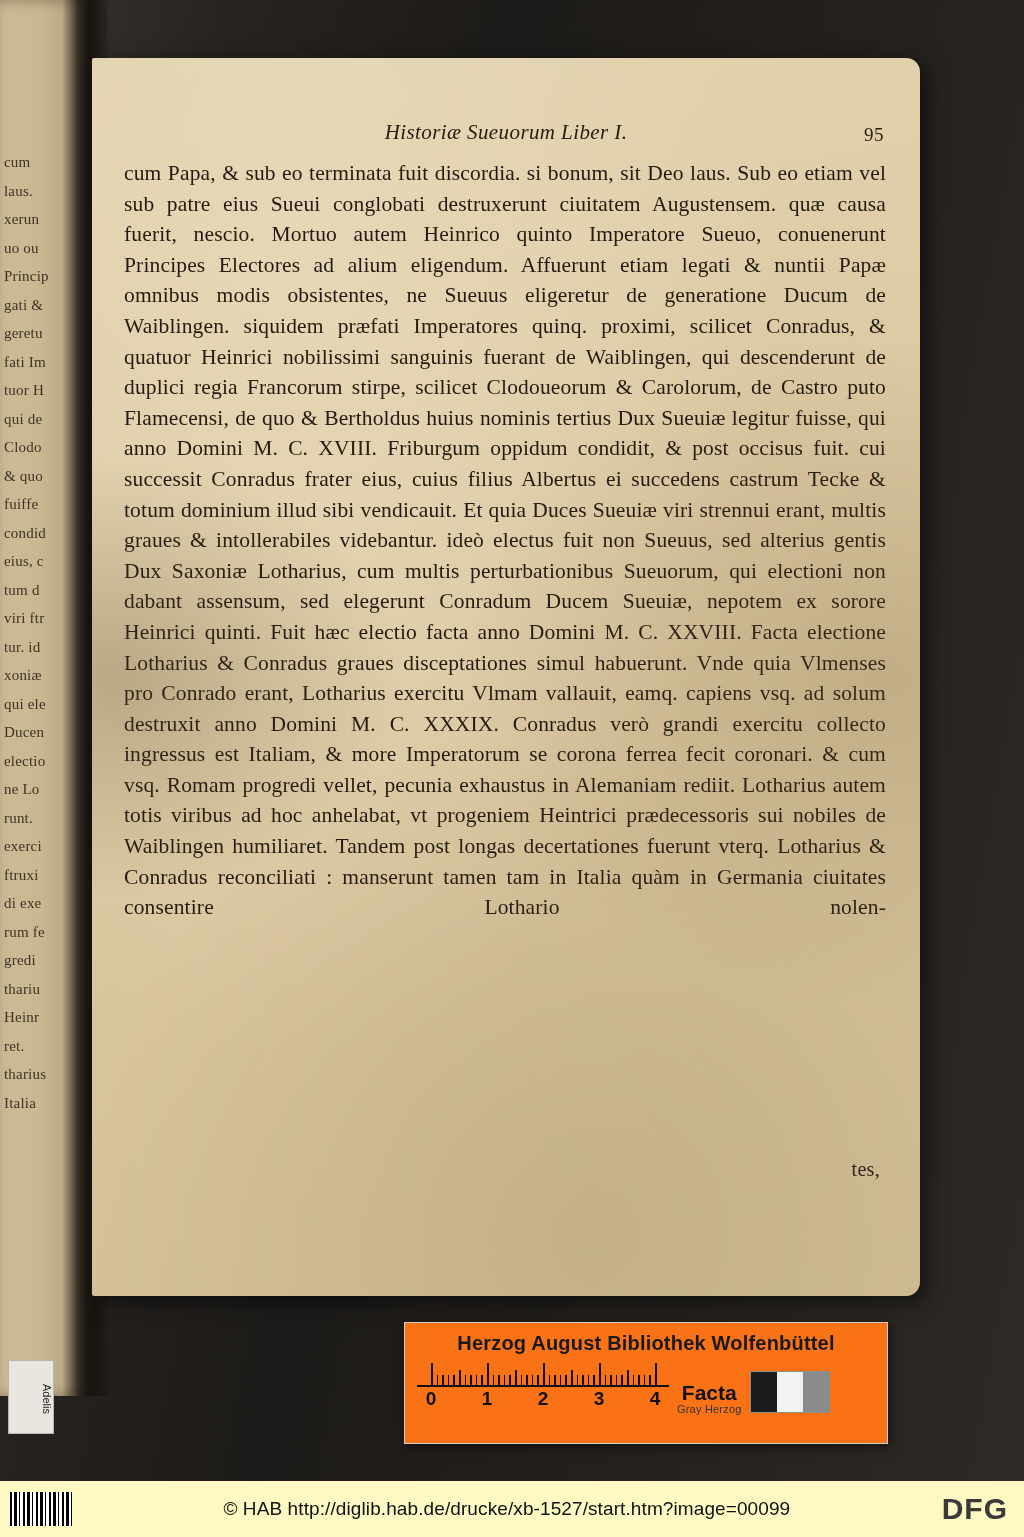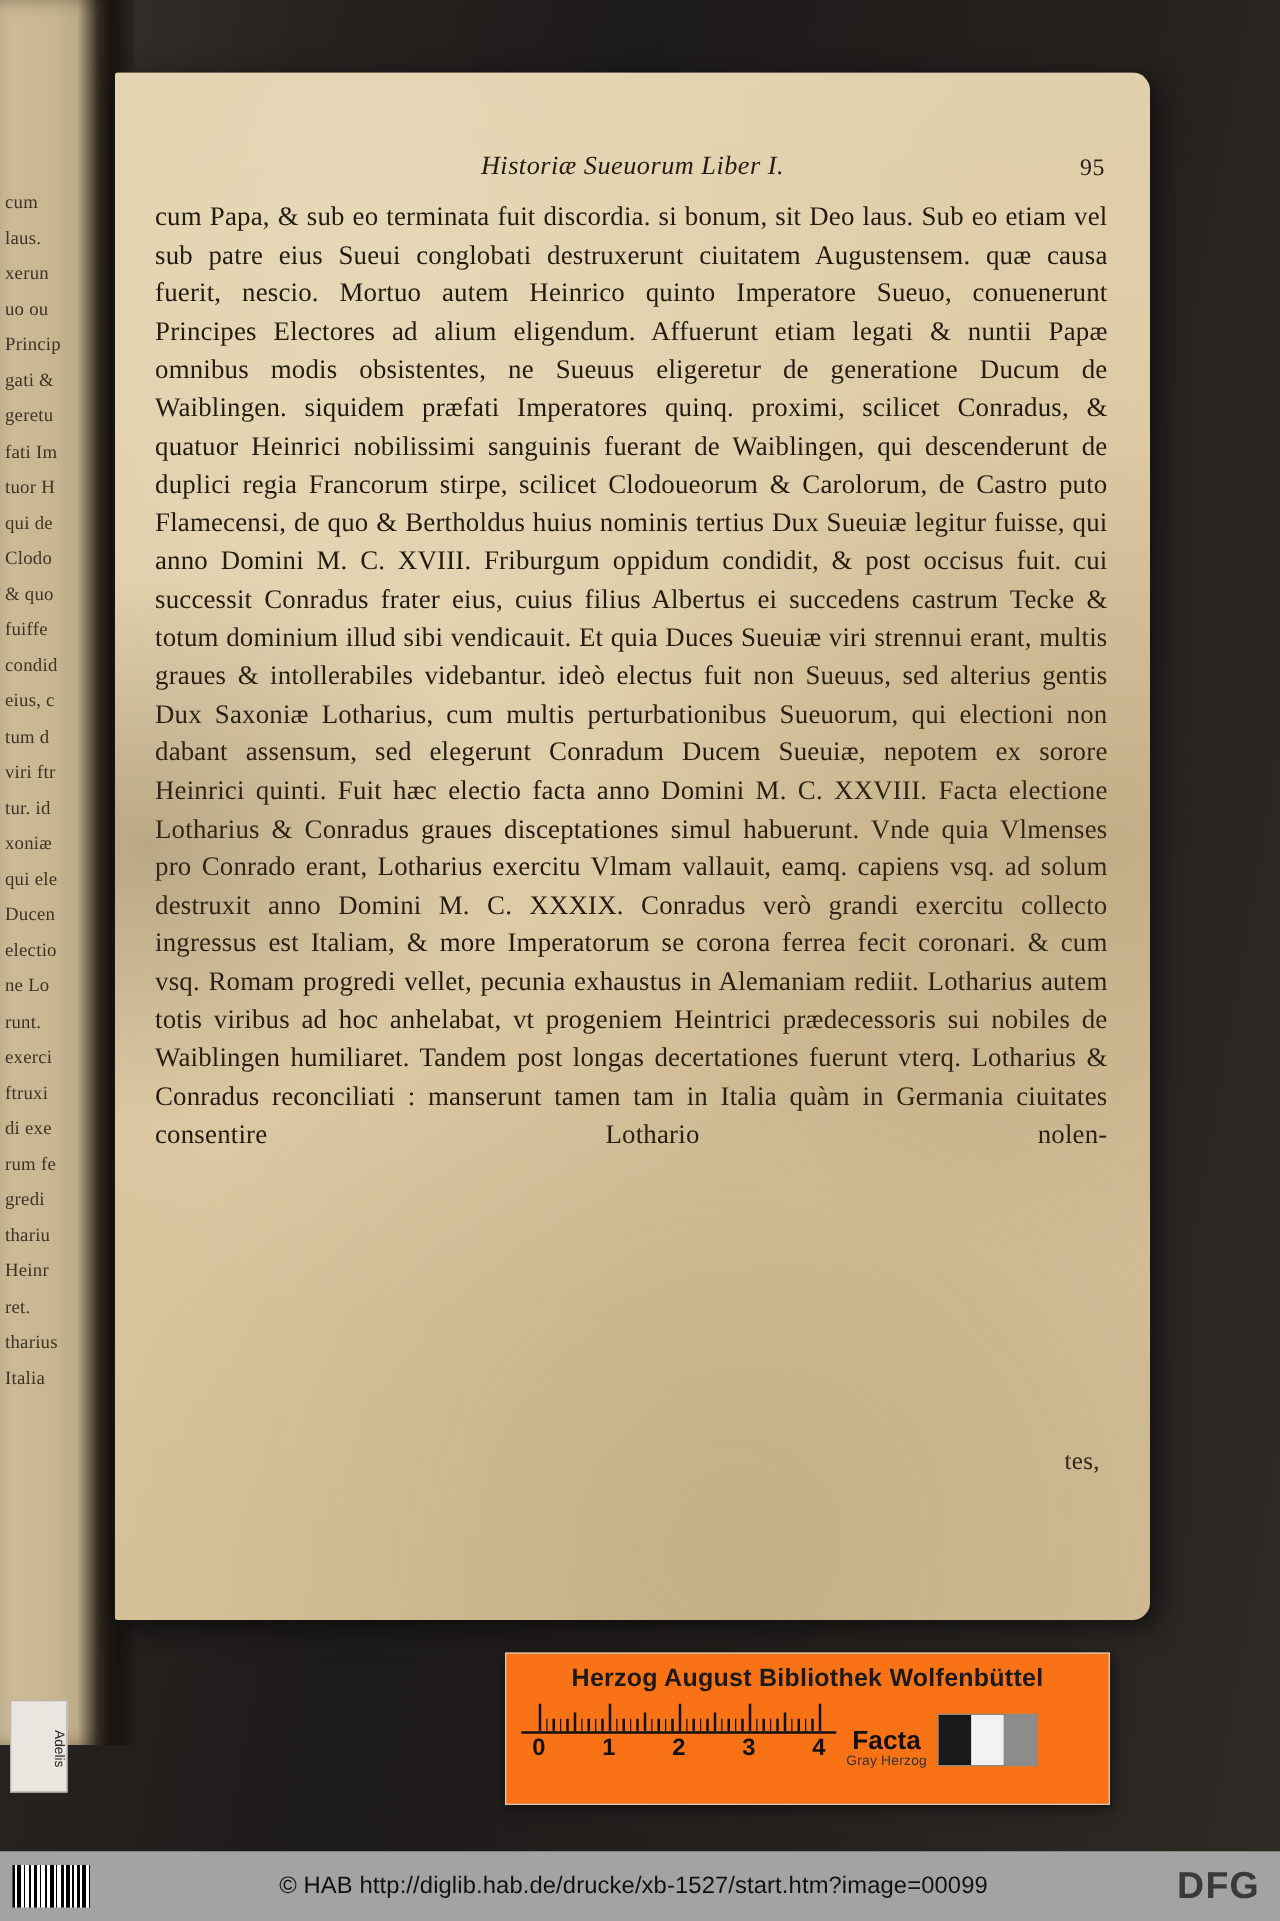--- a/index.html
+++ b/index.html
@@ -228,21 +228,21 @@
     overflow: hidden;
   }
 
   
   .footer {
     position: absolute;
     left: 0;
     bottom: 0;
     width: 1024px;
     height: 56px;
-    background: #a3a3a3;
+    background: #fef9c3;
     display: flex;
     align-items: center;
   }
   .barcode {
     width: 62px;
     height: 34px;
     margin-left: 10px;
     background:
       repeating-linear-gradient(90deg,
         #000 0px, #000 2px, #fff 2px, #fff 4px,

